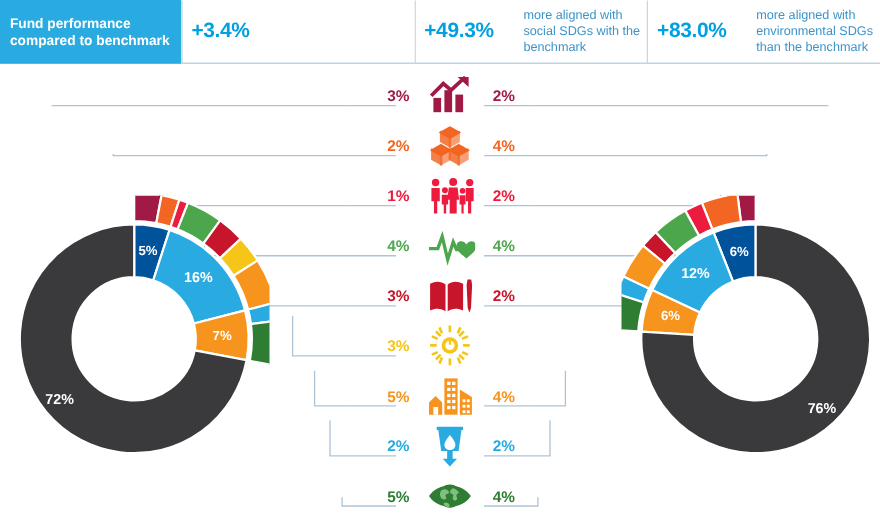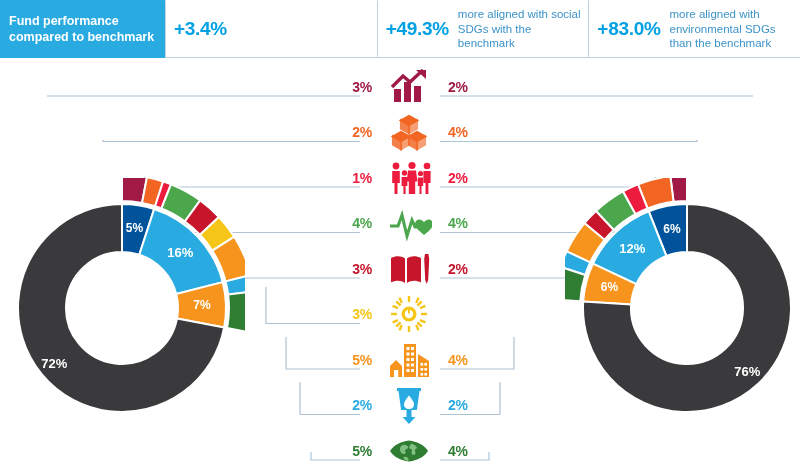--- a/index.html
+++ b/index.html
@@ -37,20 +37,21 @@
   }
   .hdr-cell {
     flex: 1;
     border-left: 1px solid #BFD3E2;
     border-bottom: 1px solid #BFD3E2;
     border-top: 1px solid #ffffff;
     display: flex;
     align-items: center;
     padding: 0 6px 0 8px;
     background: #ffffff;
+    gap: 18px;
   }
   .hdr-cell:first-of-type { border-left: none; }
   .hdr-pct {
     color: #00A0E3;
     font-weight: bold;
     font-size: 19px;
     white-space: nowrap;
     margin-right: 9px;
     letter-spacing: -0.3px;
   }

